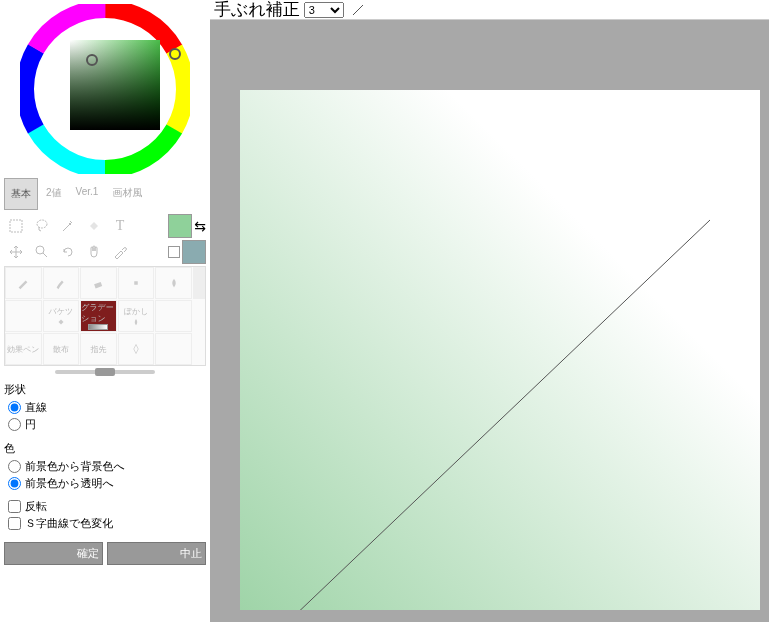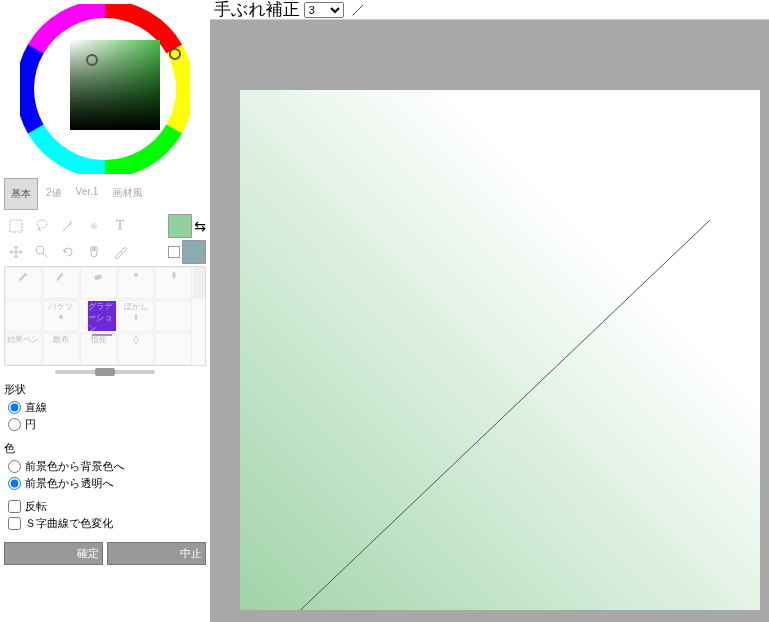--- a/index.html
+++ b/index.html
@@ -19,22 +19,22 @@
 .tab-row { display: flex; gap: 2px; margin-bottom: 4px; }
 .tab { padding: 8px 6px; font-size: 10px; color: #aaa; cursor: pointer; }
 .tab.active { background: #ddd; border: 1px solid #aaa; color: #555; }
 .tool-grid { display: grid; grid-template-columns: repeat(5, 24px) 1fr; gap: 2px; margin-bottom: 2px; align-items: center; }
 .tool-btn { width: 24px; height: 24px; display: flex; align-items: center; justify-content: center; border: 1px solid transparent; cursor: pointer; color: #bbb; }
 .tool-btn svg { width: 16px; height: 16px; }
 .swatch-pair { display: flex; align-items: center; gap: 2px; margin-left: auto; }
 .swatch { width: 24px; height: 24px; border: 1px solid #999; }
 .swap-icon { font-size: 14px; cursor: pointer; }
 .sub-tools { display: grid; grid-template-columns: repeat(5, 1fr) 12px; gap: 1px; background: #fafafa; border: 1px solid #ddd; margin-bottom: 2px; }
-.sub-cell { height: 32px; border: 1px solid #eee; display: flex; flex-direction: column; align-items: center; font-size: 8px; color: #bbb; position: relative; }
-.sub-cell.selected { background: #6d28d9; margin-left: 7px; }
+.sub-cell { height: 32px; border: 1px solid #eee; display: flex; flex-direction: column; align-items: center; justify-content: center; font-size: 8px; color: #bbb; position: relative; }
+.sub-cell.selected { background: #7f1d1d; }
 .slider-track { width: 100px; height: 4px; background: #ccc; margin: 2px auto 6px; border-radius: 2px; position: relative; }
 .slider-thumb { position: absolute; width: 20px; height: 8px; background: #999; border-radius: 2px; left: 40px; top: -2px; }
 .section { margin-bottom: 6px; }
 .section-title { font-size: 11px; padding: 2px 0; }
 .radio-row, .check-row { display: flex; align-items: center; gap: 4px; padding: 1px 4px; font-size: 11px; }
 .radio-row input, .check-row input { margin: 0; }
 .btn-row { display: flex; gap: 4px; margin-top: 4px; }
 .action-btn { flex: 1; padding: 3px; background: #999; color: #fff; border: 1px solid #777; font-size: 11px; cursor: pointer; text-align: right; }
 </style>
 </head>

